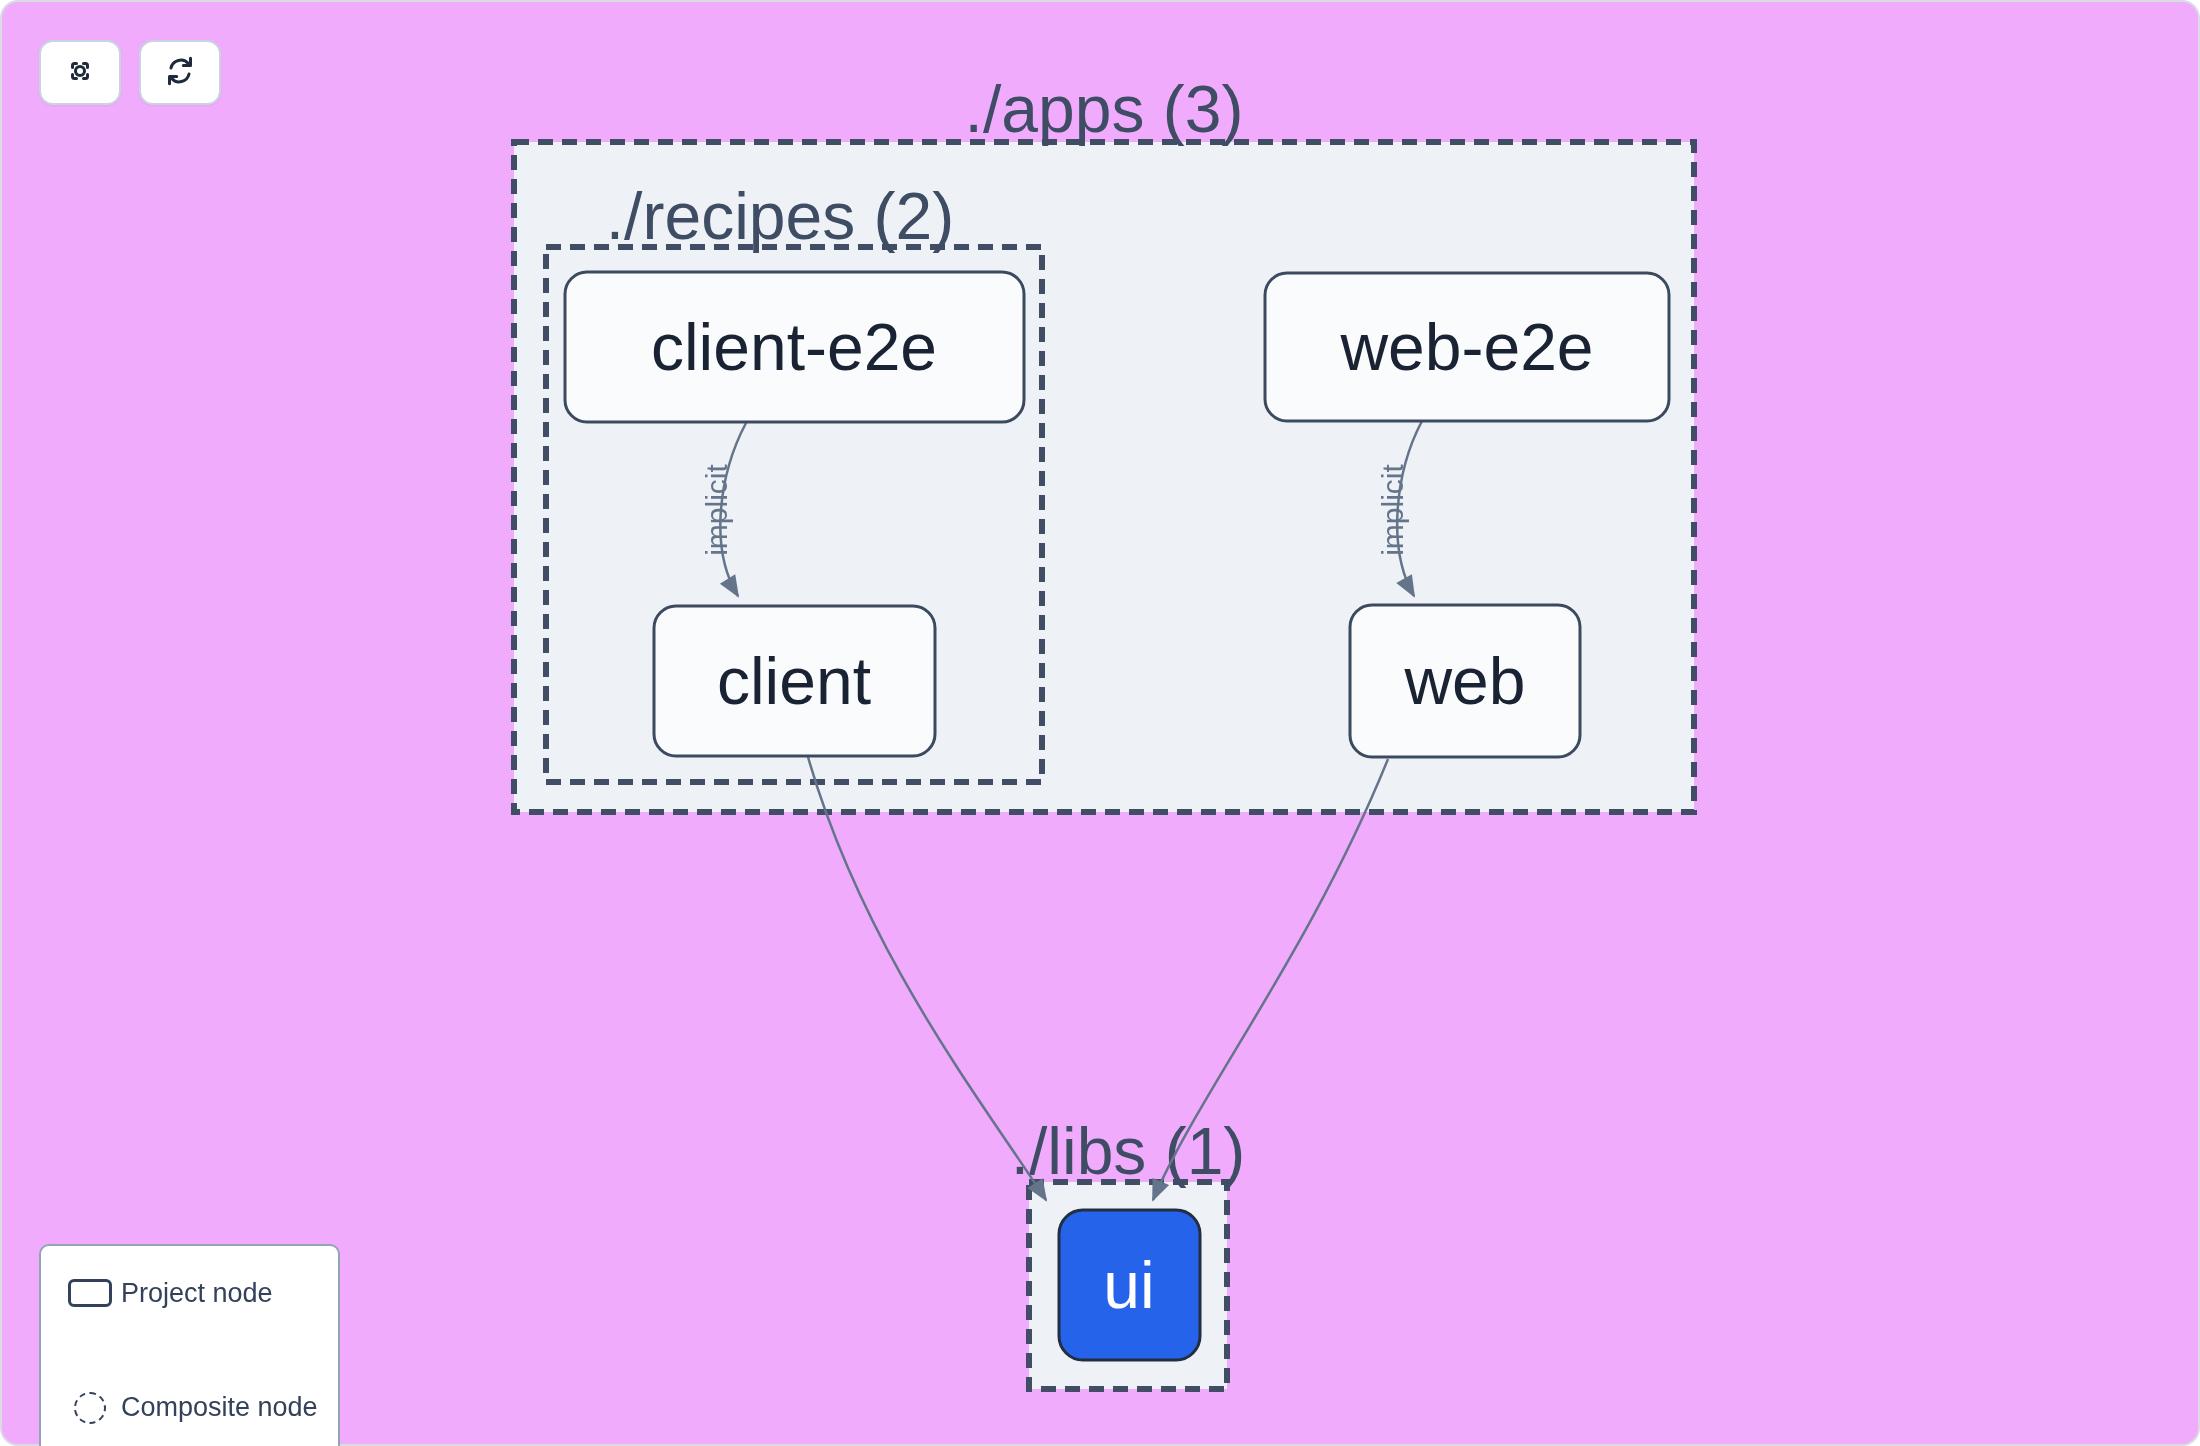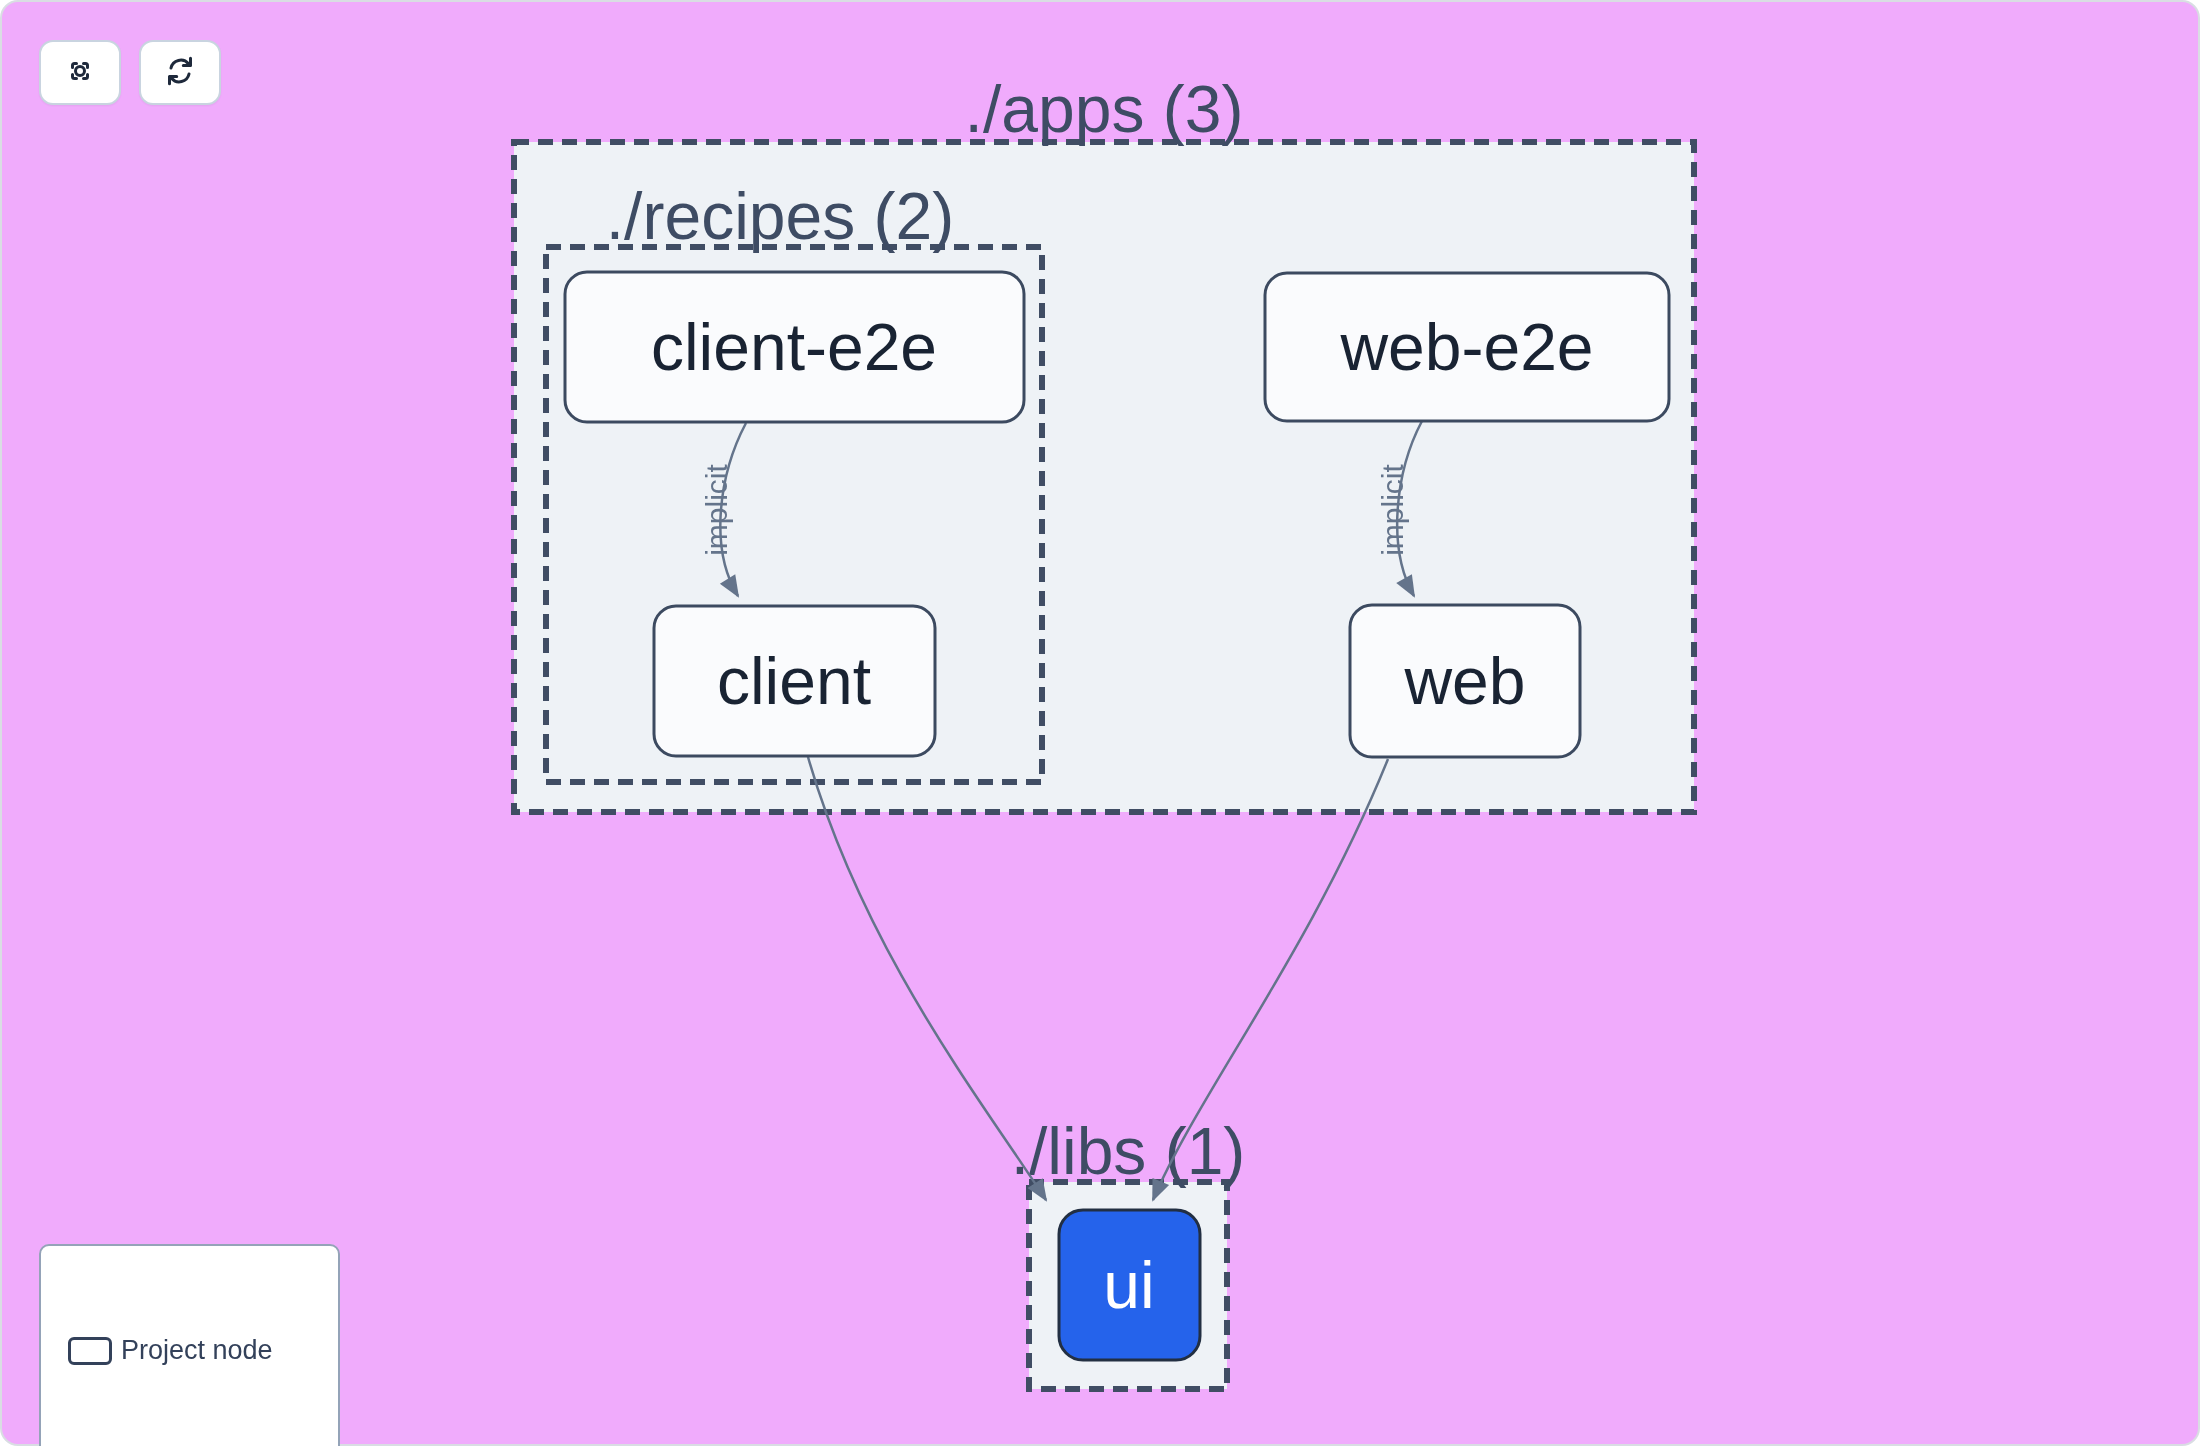--- a/index.html
+++ b/index.html
@@ -127,15 +127,21 @@
     </button>
   </div>
 
   <div class="legend">
     <div class="legend-row">
       <span class="legend-swatch">
           <span class="sw-rect"></span>
         </span>
       <span class="legend-text">Project node</span>
     </div>
+    <div class="legend-row">
+      <span class="legend-swatch">
+          <span class="sw-dashed"></span>
+        </span>
+      <span class="legend-text">Composite node</span>
+    </div>
   </div>
 
 </div>
 
 </body></html>

